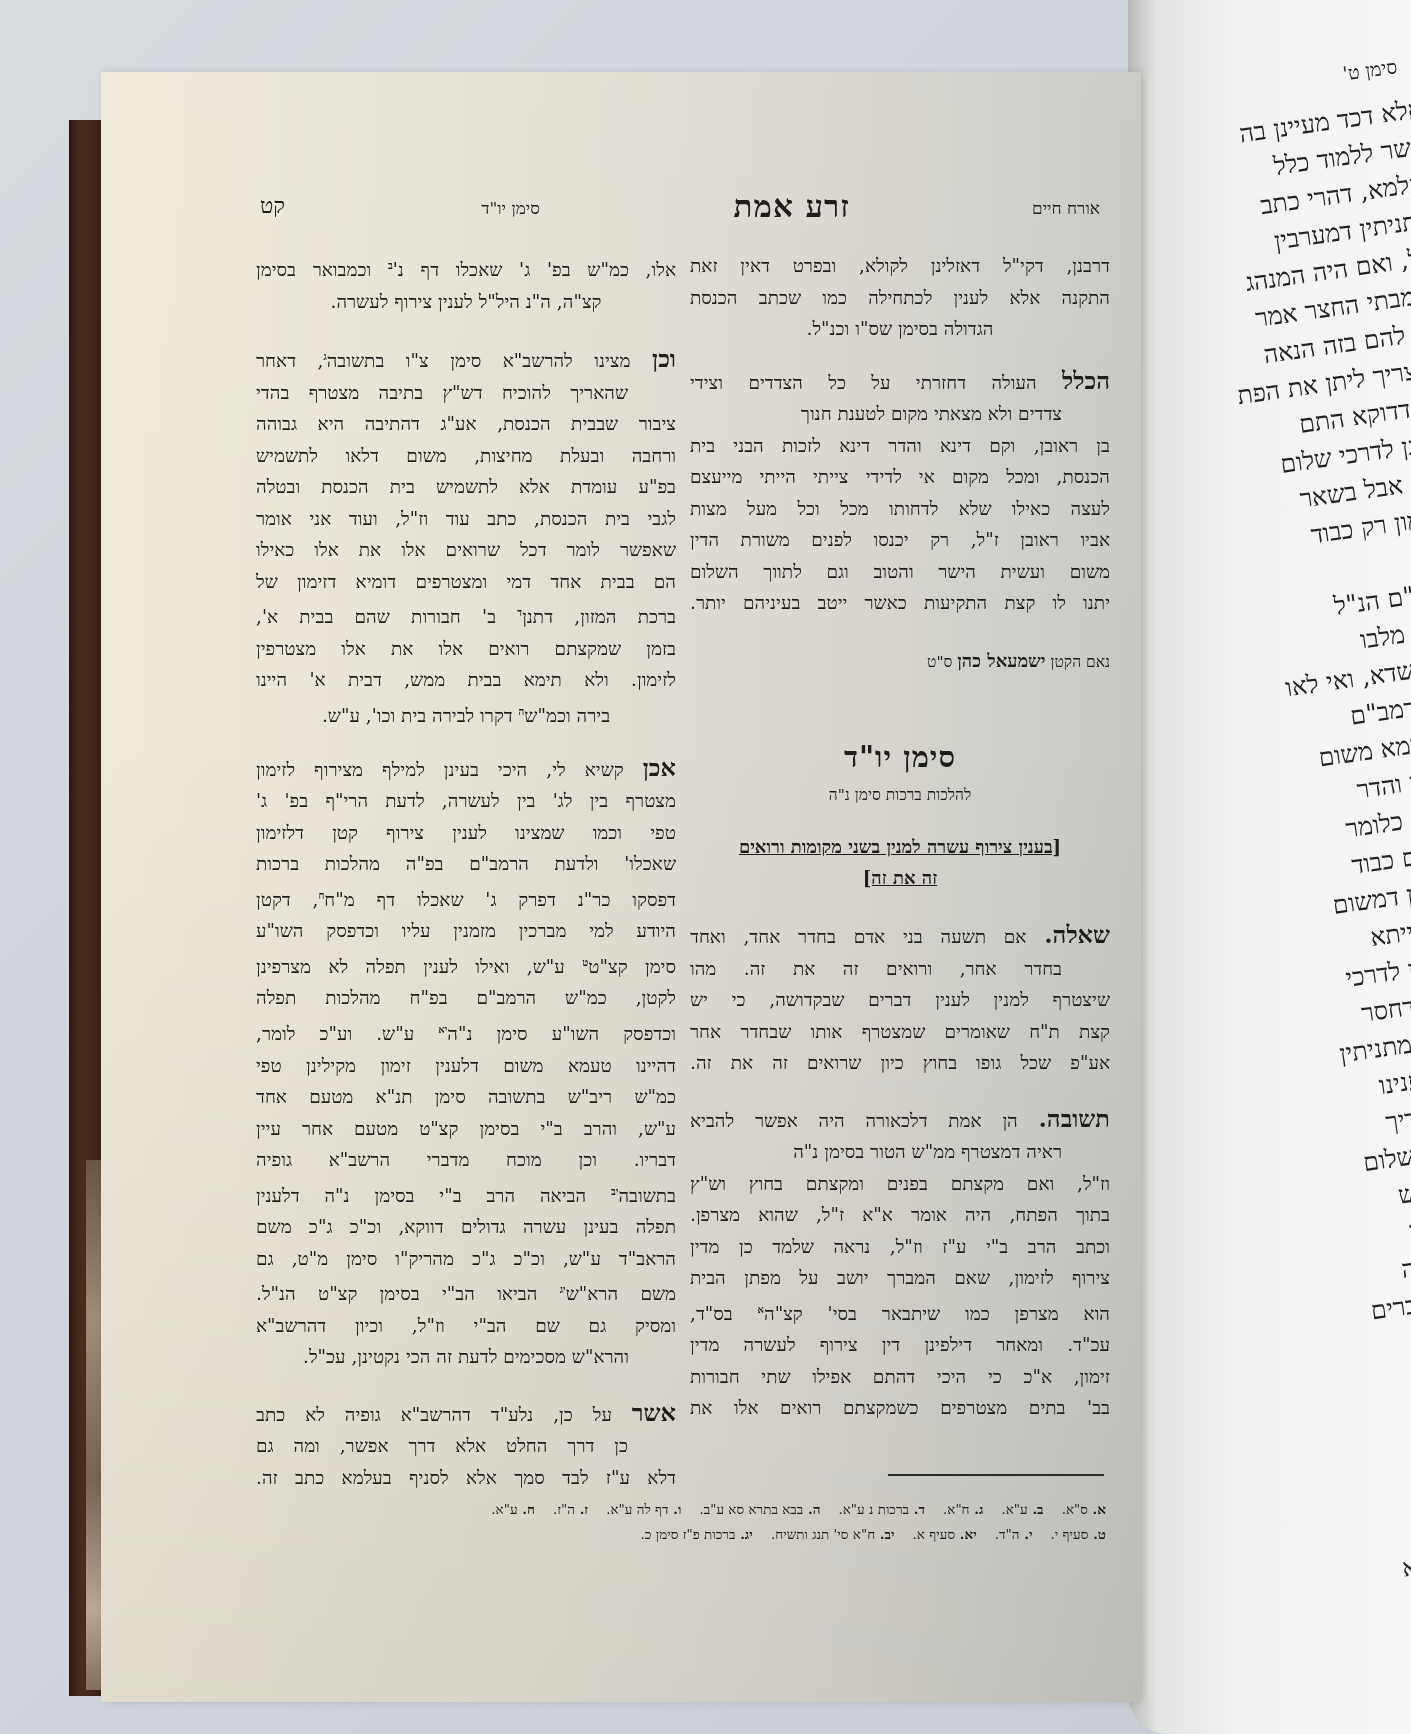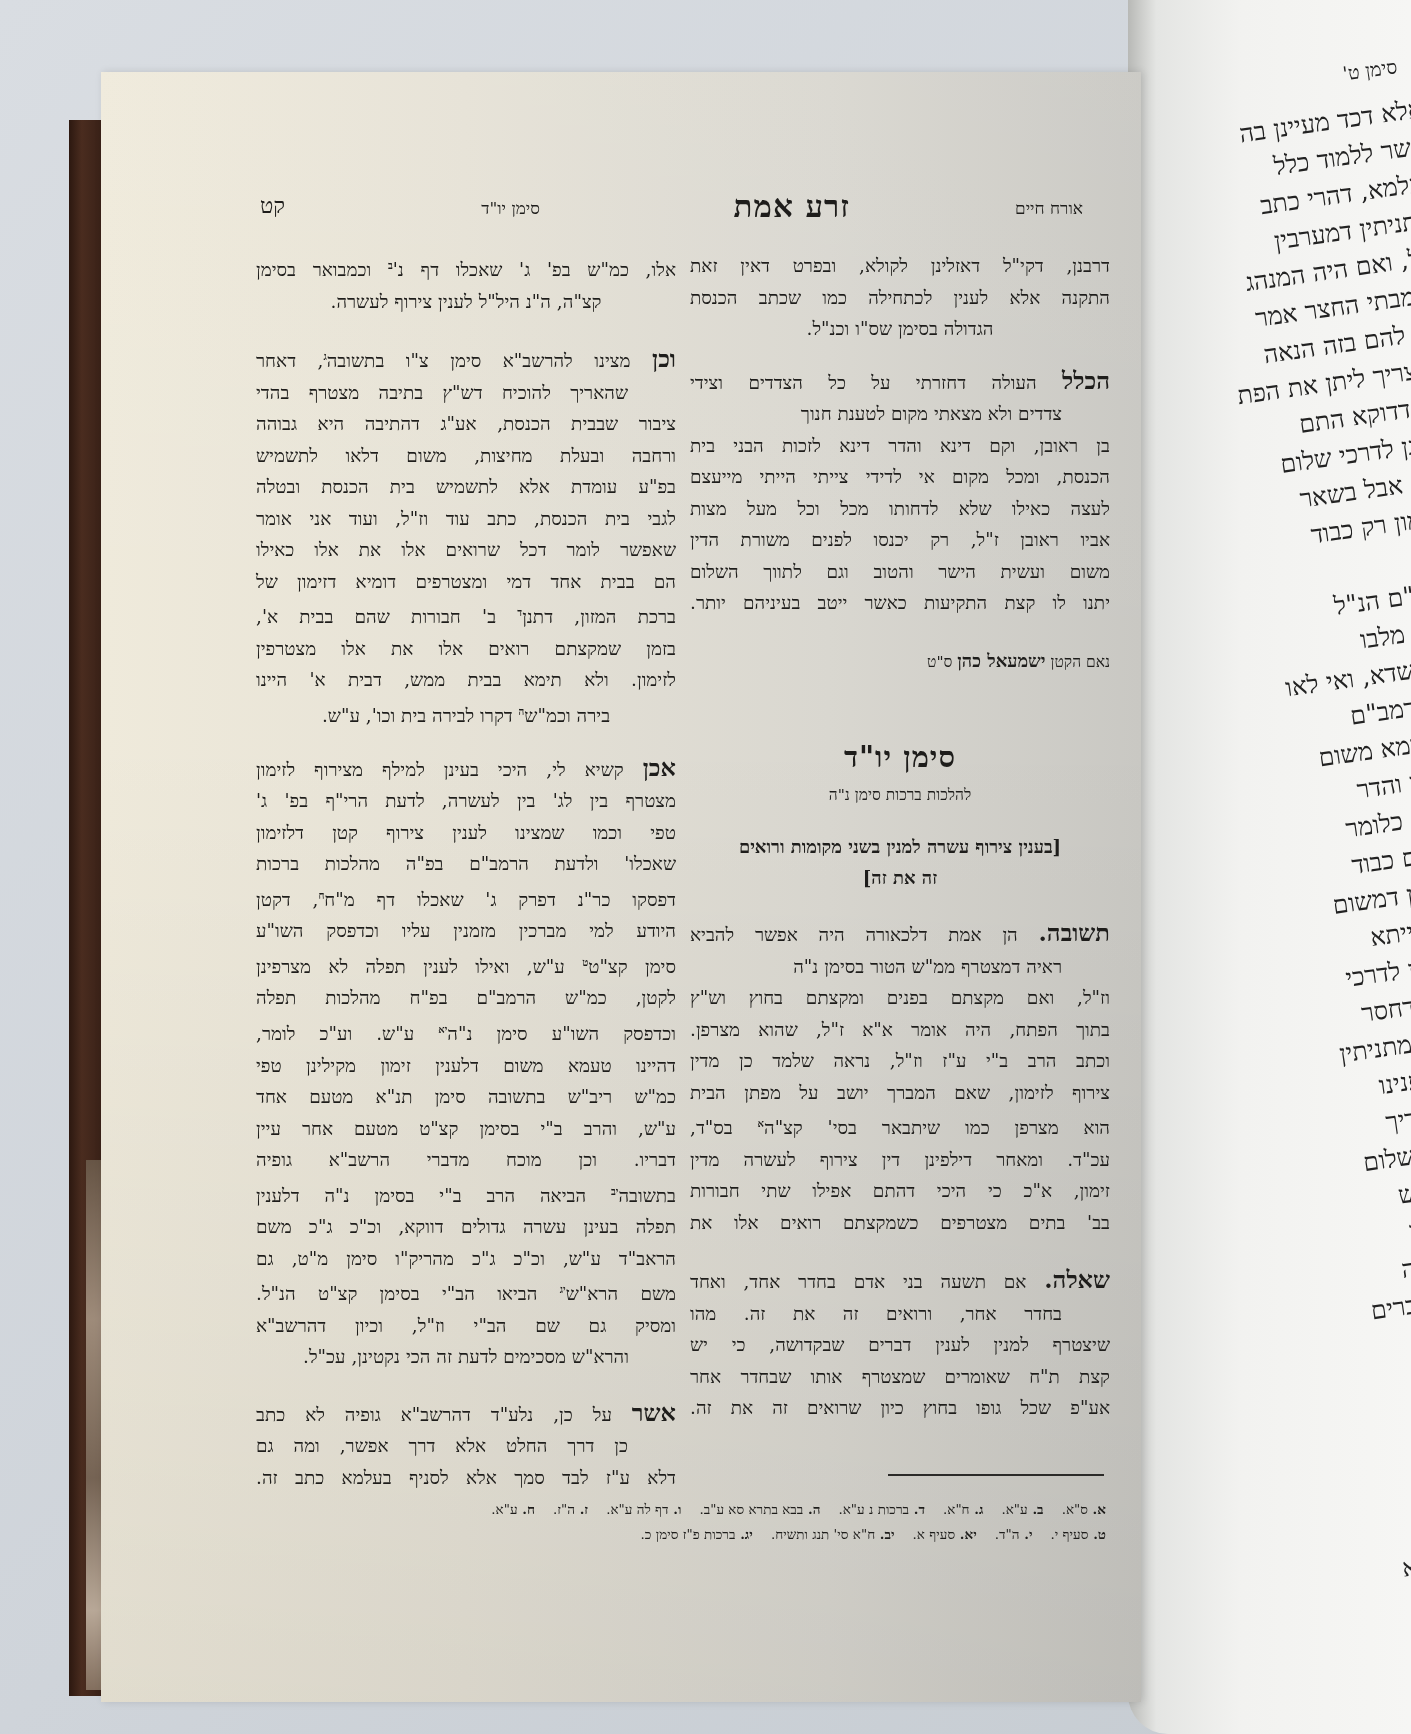--- a/index.html
+++ b/index.html
@@ -44,21 +44,21 @@
     font-size:25px; line-height:37px; color:#222;
   }
   .next-page-inner .np-header { font-size:19px; margin:20px 60px 8px 0; }
   .next-page-inner .np-line { white-space:nowrap; }
 
   
   .running-head {
     position:absolute; top:190px; left:260px; width:840px; height:34px;
     direction:rtl; display:flex; align-items:baseline;
   }
-  .rh-section { font-size:17px; position:absolute; right:17px; top:8px; }
+  .rh-section { font-size:17px; position:absolute; right:0; top:8px; }
   .rh-title   { font-size:31px; font-weight:bold; position:absolute; right:250px; top:-2px; letter-spacing:1px; }
   .rh-siman   { font-size:17px; position:absolute; right:560px; top:8px; }
   .rh-page    { font-size:22px; position:absolute; right:815px; top:3px; }
 
   
   .col {
     position:absolute; top:250px; width:420px;
     direction:rtl; text-align:justify; text-align-last:right;
     font-size:18.5px; line-height:31.5px;
   }
@@ -70,21 +70,21 @@
   .line.short { text-align-last:right; }
   .line.center { text-align:center; text-align-last:center; }
   .line.indent { padding-right:48px; }
   sup.fn { font-size:10px; font-weight:bold; vertical-align:super; }
 
   .sig { font-size:15.5px; margin-top:26px; }
   .sig .name { font-weight:bold; font-size:18px; }
 
   .siman-title { text-align:center; text-align-last:center; font-size:29px; font-weight:bold; margin-top:64px; letter-spacing:1px;}
   .siman-sub   { text-align:center; text-align-last:center; font-size:15.5px; margin-top:6px; }
-  .siman-topic { text-align:center; text-align-last:center; font-size:18px; font-weight:bold; margin-top:20px; line-height:31px; }
+  .siman-topic { text-align:center; text-align-last:center; font-size:18px; font-weight:bold; margin-top:20px; line-height:31px;text-decoration:underline; }
 
   
   .fn-rule { position:absolute; left:888px; top:1474px; width:216px; height:2px; background:#2b2a28; }
   .footnotes {
     position:absolute; top:1497px; left:240px; width:866px;
     direction:rtl; font-size:13.5px; line-height:25px;
   }
   .footnotes .fn-line { display:block; white-space:nowrap; }
   .footnotes .fn-item { margin-left:18px; }
   .footnotes .fn-letter { font-weight:bold; }
@@ -175,39 +175,39 @@
     <span>ס"ט</span>
   </div>
 
   <div class="siman-title">סימן יו"ד</div>
   <div class="siman-sub">להלכות ברכות סימן נ"ה</div>
   <div class="siman-topic">
     <span class="line short" style="text-align-last:center">[בענין צירוף עשרה למנין בשני מקומות ורואים</span>
     <span class="line center">זה את זה]</span>
   </div>
 
+  <div class="para" style="margin-top:26px">
+    <span class="line"><span class="lead">שאלה.</span> <span>אם תשעה בני אדם בחדר אחד, ואחד</span></span>
+    <span class="line indent">בחדר אחר, ורואים זה את זה. מהו</span>
+    <span class="line">שיצטרף למנין לענין דברים שבקדושה, כי יש</span>
+    <span class="line">קצת ת"ח שאומרים שמצטרף אותו שבחדר אחר</span>
+    <span class="line">אע"פ שכל גופו בחוץ כיון שרואים זה את זה.</span>
+  </div>
+
   <div class="para" style="margin-top:24px">
     <span class="line"><span class="lead">תשובה.</span> <span>הן אמת דלכאורה היה אפשר להביא</span></span>
     <span class="line indent short">ראיה דמצטרף ממ"ש הטור בסימן נ"ה</span>
     <span class="line">וז"ל, ואם מקצתם בפנים ומקצתם בחוץ וש"ץ</span>
     <span class="line">בתוך הפתח, היה אומר א"א ז"ל, שהוא מצרפן.</span>
     <span class="line">וכתב הרב ב"י ע"ז וז"ל, נראה שלמד כן מדין</span>
     <span class="line">צירוף לזימון, שאם המברך יושב על מפתן הבית</span>
     <span class="line"><span>הוא מצרפן כמו שיתבאר בסי' קצ"ה</span><sup class="fn">א</sup><span> בס"ד,</span></span>
     <span class="line">עכ"ד. ומאחר דילפינן דין צירוף לעשרה מדין</span>
     <span class="line">זימון, א"כ כי היכי דהתם אפילו שתי חבורות</span>
     <span class="line">בב' בתים מצטרפים כשמקצתם רואים אלו את</span>
-  </div>
-
-  <div class="para" style="margin-top:26px">
-    <span class="line"><span class="lead">שאלה.</span> <span>אם תשעה בני אדם בחדר אחד, ואחד</span></span>
-    <span class="line indent">בחדר אחר, ורואים זה את זה. מהו</span>
-    <span class="line">שיצטרף למנין לענין דברים שבקדושה, כי יש</span>
-    <span class="line">קצת ת"ח שאומרים שמצטרף אותו שבחדר אחר</span>
-    <span class="line">אע"פ שכל גופו בחוץ כיון שרואים זה את זה.</span>
   </div>
 </div>
 
 <div class="col col-left">
   <div class="para">
     <span class="line"><span>אלו, כמ"ש בפ' ג' שאכלו דף נ'</span><sup class="fn">ב</sup><span> וכמבואר בסימן</span></span>
     <span class="line center">קצ"ה, ה"נ היל"ל לענין צירוף לעשרה.</span>
   </div>
 
   <div class="para" style="margin-top:24px">

